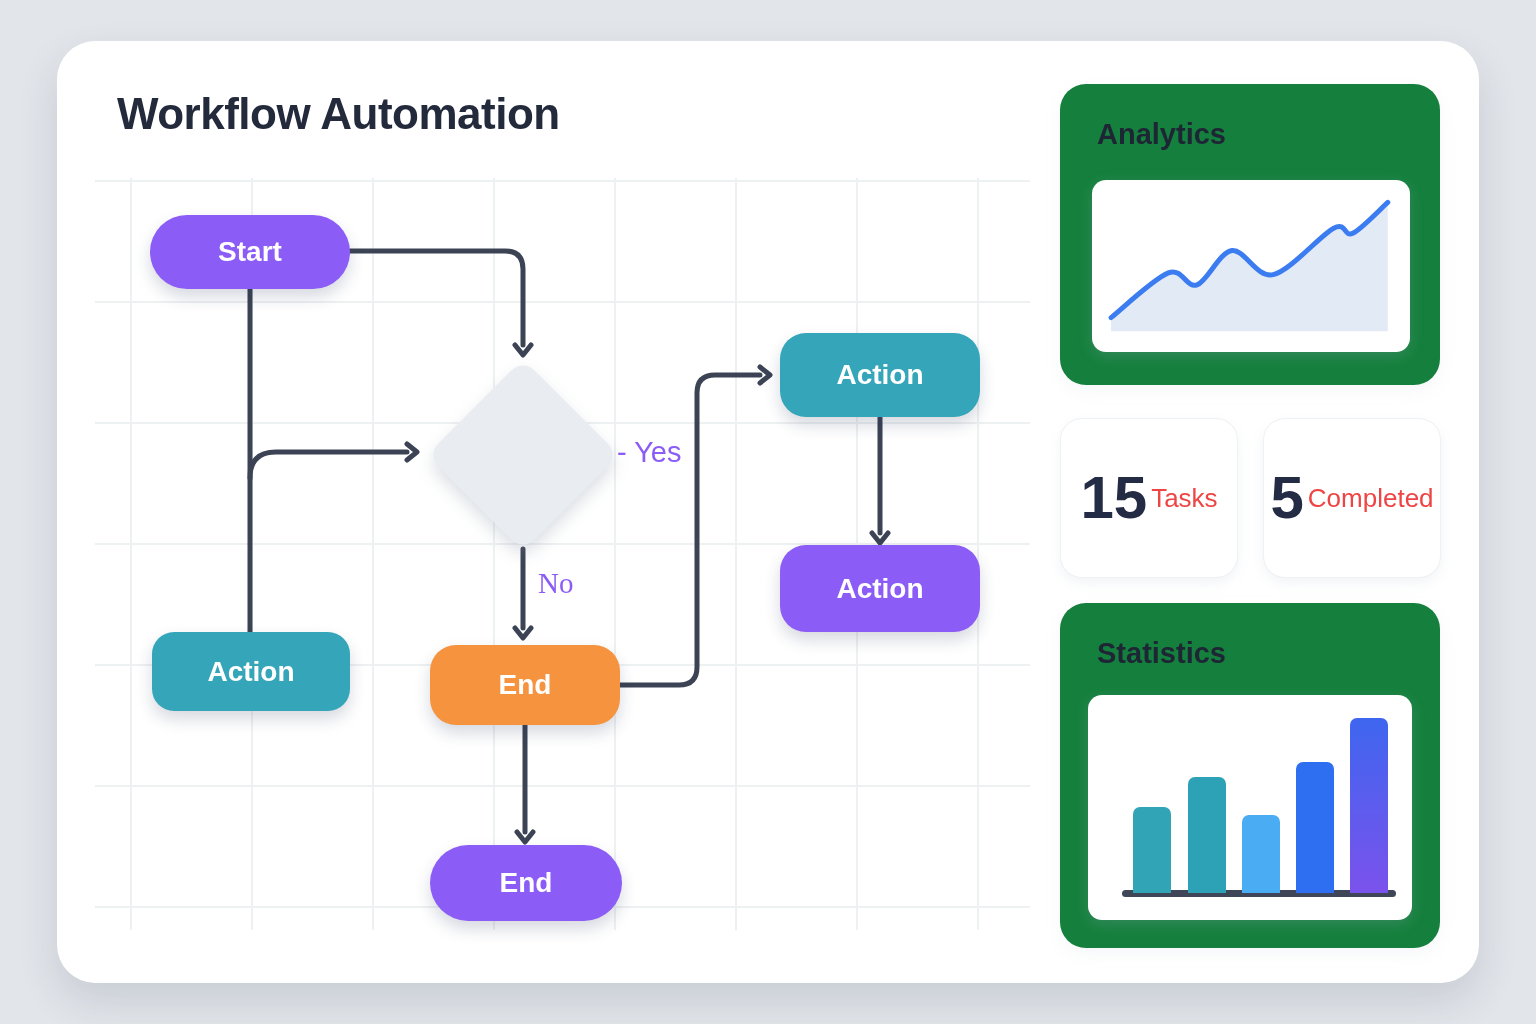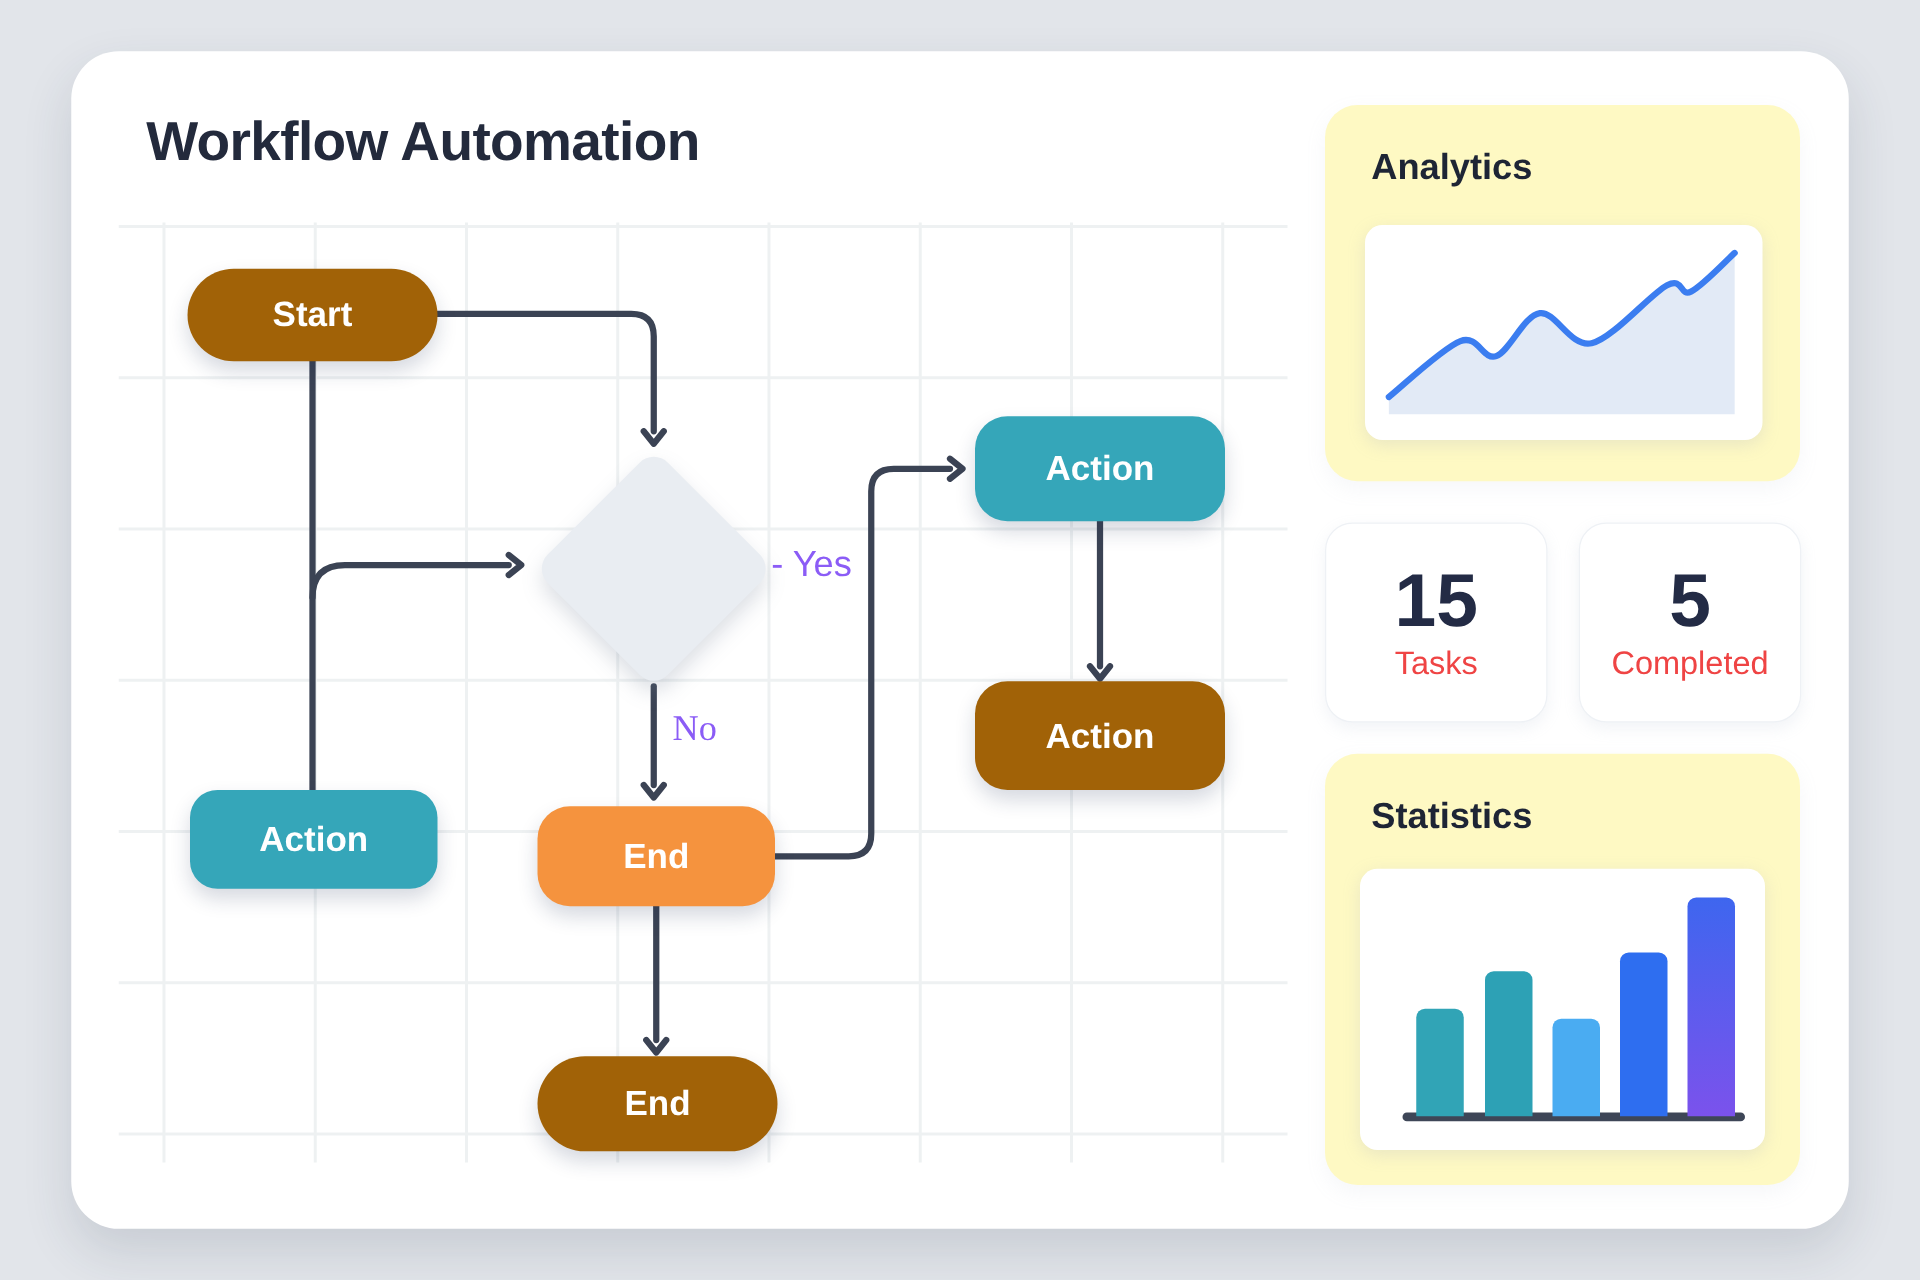--- a/index.html
+++ b/index.html
@@ -27,21 +27,21 @@
       linear-gradient(to bottom, #eef1f2 2px, transparent 2px);
     background-size:121px 121px;
     background-position:35px 2px;
   }
   .edges-svg { position:absolute; left:0; top:0; width:1422px; height:942px; pointer-events:none; }
   .node {
     position:absolute; display:flex; align-items:center; justify-content:center;
     color:#ffffff; font-size:28px; font-weight:bold;
     box-shadow:0 8px 16px rgba(25,45,85,0.18);
   }
-  .node-blue   { background:#a16207; }
+  .node-blue   { background:#8b5cf6; }
   .node-teal   { background:#35a6b9; }
   .node-orange { background:#f5933e; }
   .n-start  { left:93px;  top:174px; width:200px; height:74px; border-radius:37px; }
   .n-action-tr { left:723px; top:292px; width:200px; height:84px; border-radius:26px; }
   .n-action-br { left:723px; top:504px; width:200px; height:87px; border-radius:26px; }
   .n-action-l  { left:95px;  top:591px; width:198px; height:79px; border-radius:22px; }
   .n-end-o  { left:373px; top:604px; width:190px; height:80px; border-radius:26px; }
   .n-end-b  { left:373px; top:804px; width:192px; height:76px; border-radius:38px; }
   .diamond {
     position:absolute; left:398px; top:346px; width:136px; height:136px;
@@ -49,36 +49,36 @@
     box-shadow:6px 6px 16px rgba(120,130,150,0.25);
   }
   .diamond-label {
     position:absolute; left:366px; top:398px; width:200px;
     text-align:center; font-size:29px; font-weight:500; color:#2b3345;
   }
   .edge-label { position:absolute; font-size:29px; font-weight:500; color:#8b5cf6; }
   .lbl-yes { left:560px; top:395px; width:140px; }
   .lbl-no  { left:481px; top:526px;font-family:Liberation Serif, serif; }
   
-  .panel-card { position:absolute; background:#fef9c3; border-radius:26px;
+  .panel-card { position:absolute; background:#15803d; border-radius:26px;
     box-shadow:0 6px 16px rgba(170,180,200,0.10); }
   .analytics-card { left:1003px; top:43px;  width:380px; height:301px; }
   .statistics-card{ left:1003px; top:562px; width:380px; height:345px; }
   .panel-heading { position:absolute; left:37px; top:34px; font-size:29px; font-weight:bold; color:#1e2535; }
   .chart-panel {
     position:absolute; background:#ffffff; border-radius:14px;
     box-shadow:0 4px 14px rgba(160,170,195,0.22);
   }
   .line-panel { left:32px; top:96px; width:318px; height:172px; }
   .bar-panel  { left:28px; top:92px; width:324px; height:225px; overflow:hidden; }
   .stat-card {
     position:absolute; top:377px; width:178px; height:160px;
     background:#ffffff; border:1px solid #eef1f5; border-radius:22px;
     box-shadow:0 5px 12px rgba(165,175,195,0.14);
-    display:flex; flex-direction:column; align-items:center; justify-content:center; gap:4px;
+    display:flex; flex-direction:row; align-items:center; justify-content:center; gap:4px;
   }
   .stat-card.first  { left:1003px; }
   .stat-card.second { left:1206px; }
   .stat-value { font-size:60px; font-weight:bold; color:#232b45; line-height:1; }
   .stat-label { font-size:26px; color:#ef4444; }
   .bar { position:absolute; width:38px; border-radius:7px 7px 0 0; }
   .bar-axis { position:absolute; left:34px; top:195px; width:274px; height:7px;
     border-radius:4px; background:#3e4657; }
 </style>
 </head>

